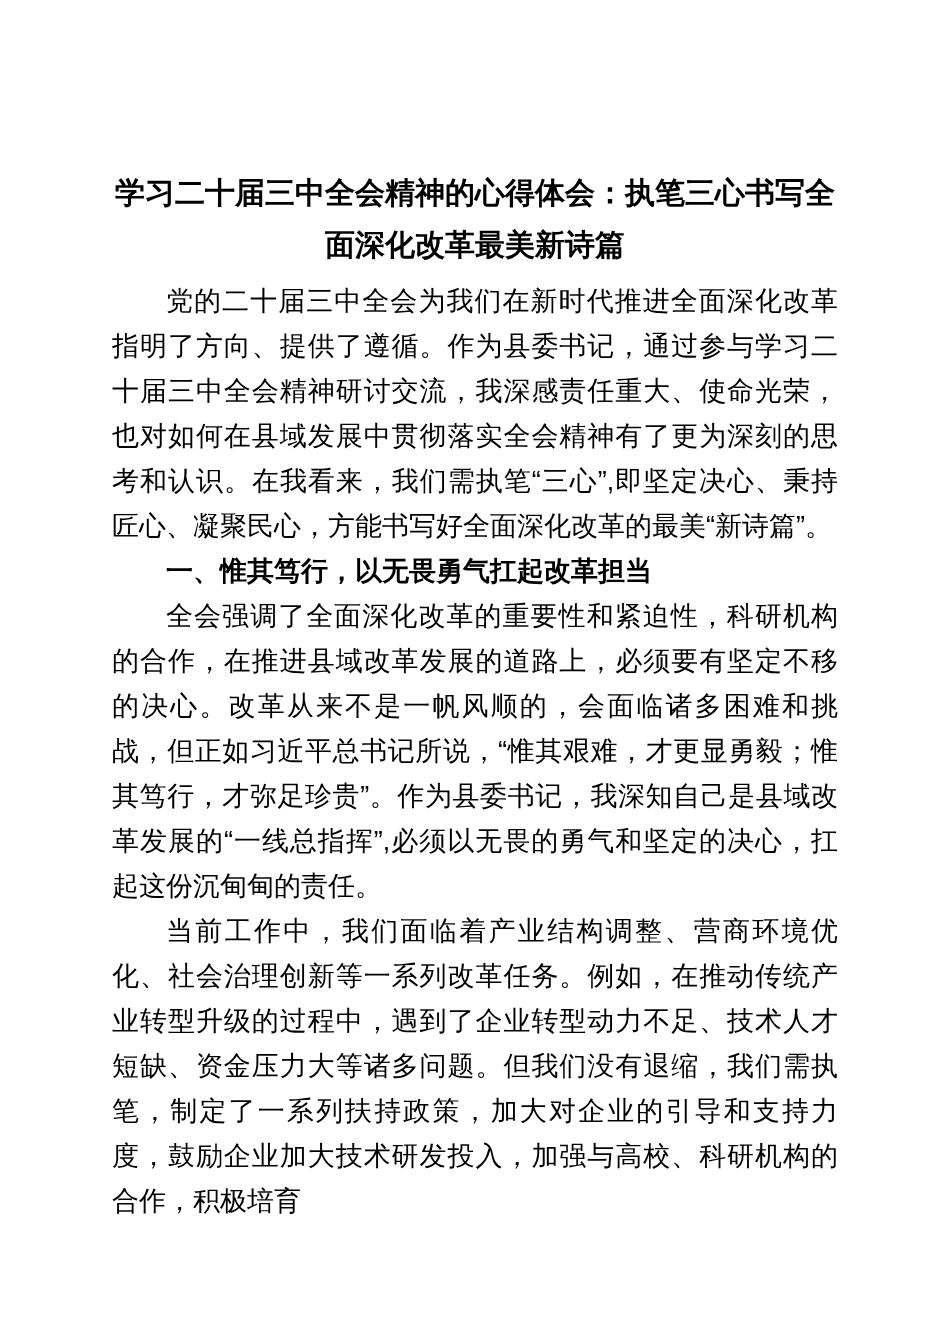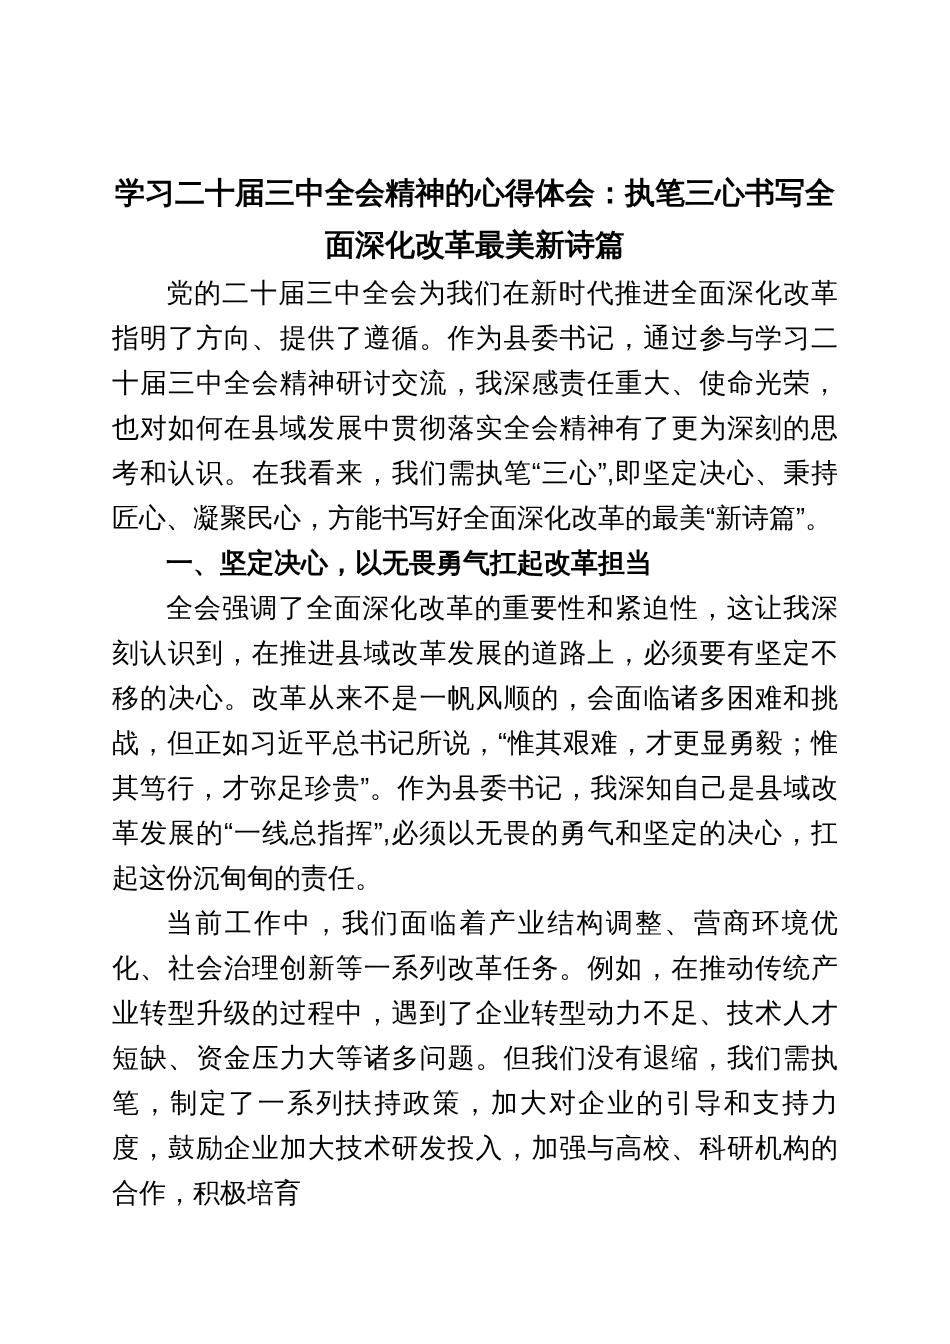--- a/index.html
+++ b/index.html
@@ -21,21 +21,21 @@
   }
   .doc-title {
     font-size: 30px;
     font-weight: 700;
     line-height: 52px;
     text-align: center;
     margin: 0;
     letter-spacing: 0;
   }
   .doc-body {
-    margin-top: 0;
+    margin-top: 8px;
   }
   .doc-paragraph {
     font-size: 27px;
     font-weight: 400;
     line-height: 45px;
     text-align: justify;
     text-justify: inter-ideograph;
     text-indent: 2em;
     margin: 0;
     word-break: break-all;
@@ -49,17 +49,17 @@
     margin: 0;
   }
 </style>
 </head>
 <body>
 
 <div class="page">
   <h1 class="doc-title">学习二十届三中全会精神的心得体会：执笔三心书写全面深化改革最美新诗篇</h1>
   <div class="doc-body">
     <p class="doc-paragraph">党的二十届三中全会为我们在新时代推进全面深化改革指明了方向、提供了遵循。作为县委书记，通过参与学习二十届三中全会精神研讨交流，我深感责任重大、使命光荣，也对如何在县域发展中贯彻落实全会精神有了更为深刻的思考和认识。在我看来，我们需执笔“三心”,即坚定决心、秉持匠心、凝聚民心，方能书写好全面深化改革的最美“新诗篇”。</p>
-    <h2 class="doc-heading">一、坚定决心，以无畏勇气扛起改革担当</h2>
-    <p class="doc-paragraph">全会强调了全面深化改革的重要性和紧迫性，这让我深刻认识到，在推进县域改革发展的道路上，必须要有坚定不移的决心。改革从来不是一帆风顺的，会面临诸多困难和挑战，但正如习近平总书记所说，“惟其艰难，才更显勇毅；惟其笃行，才弥足珍贵”。作为县委书记，我深知自己是县域改革发展的“一线总指挥”,必须以无畏的勇气和坚定的决心，扛起这份沉甸甸的责任。</p>
+    <h2 class="doc-heading">一、惟其笃行，以无畏勇气扛起改革担当</h2>
+    <p class="doc-paragraph">全会强调了全面深化改革的重要性和紧迫性，科研机构的合作，在推进县域改革发展的道路上，必须要有坚定不移的决心。改革从来不是一帆风顺的，会面临诸多困难和挑战，但正如习近平总书记所说，“惟其艰难，才更显勇毅；惟其笃行，才弥足珍贵”。作为县委书记，我深知自己是县域改革发展的“一线总指挥”,必须以无畏的勇气和坚定的决心，扛起这份沉甸甸的责任。</p>
     <p class="doc-paragraph">当前工作中，我们面临着产业结构调整、营商环境优化、社会治理创新等一系列改革任务。例如，在推动传统产业转型升级的过程中，遇到了企业转型动力不足、技术人才短缺、资金压力大等诸多问题。但我们没有退缩，我们需执笔，制定了一系列扶持政策，加大对企业的引导和支持力度，鼓励企业加大技术研发投入，加强与高校、科研机构的合作，积极培育</p>
   </div>
 </div>
 
 </body></html>

